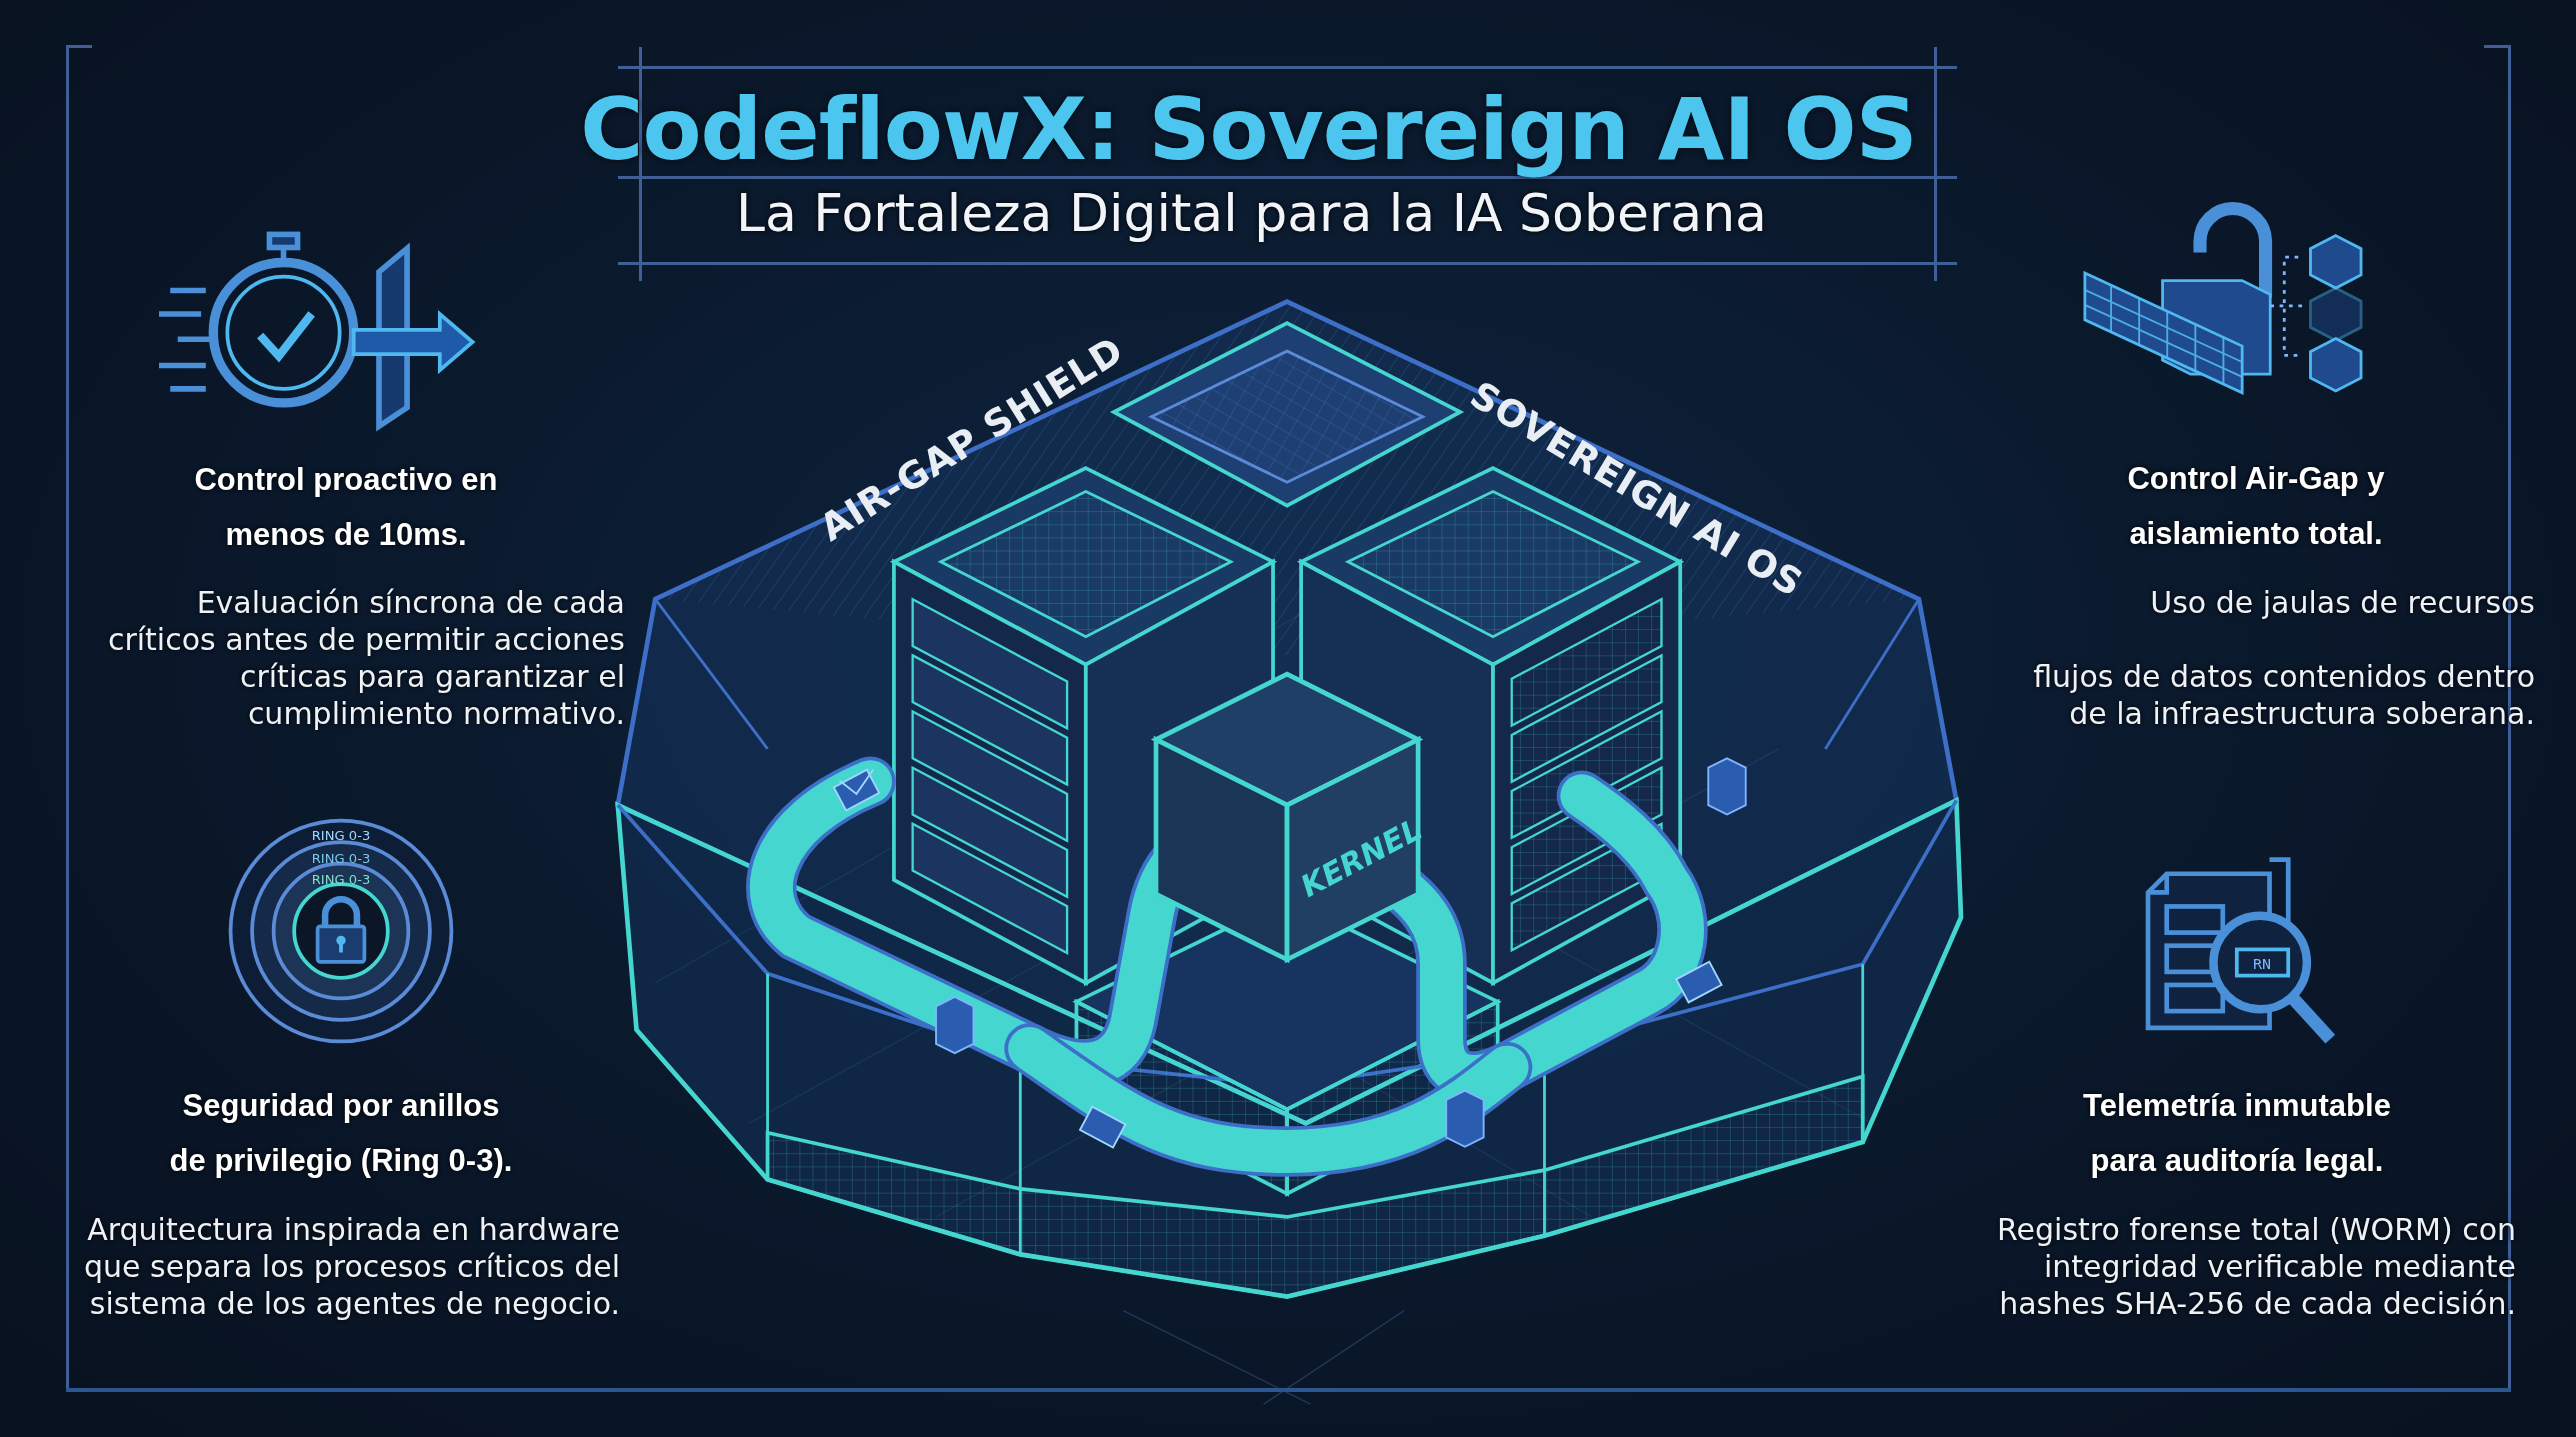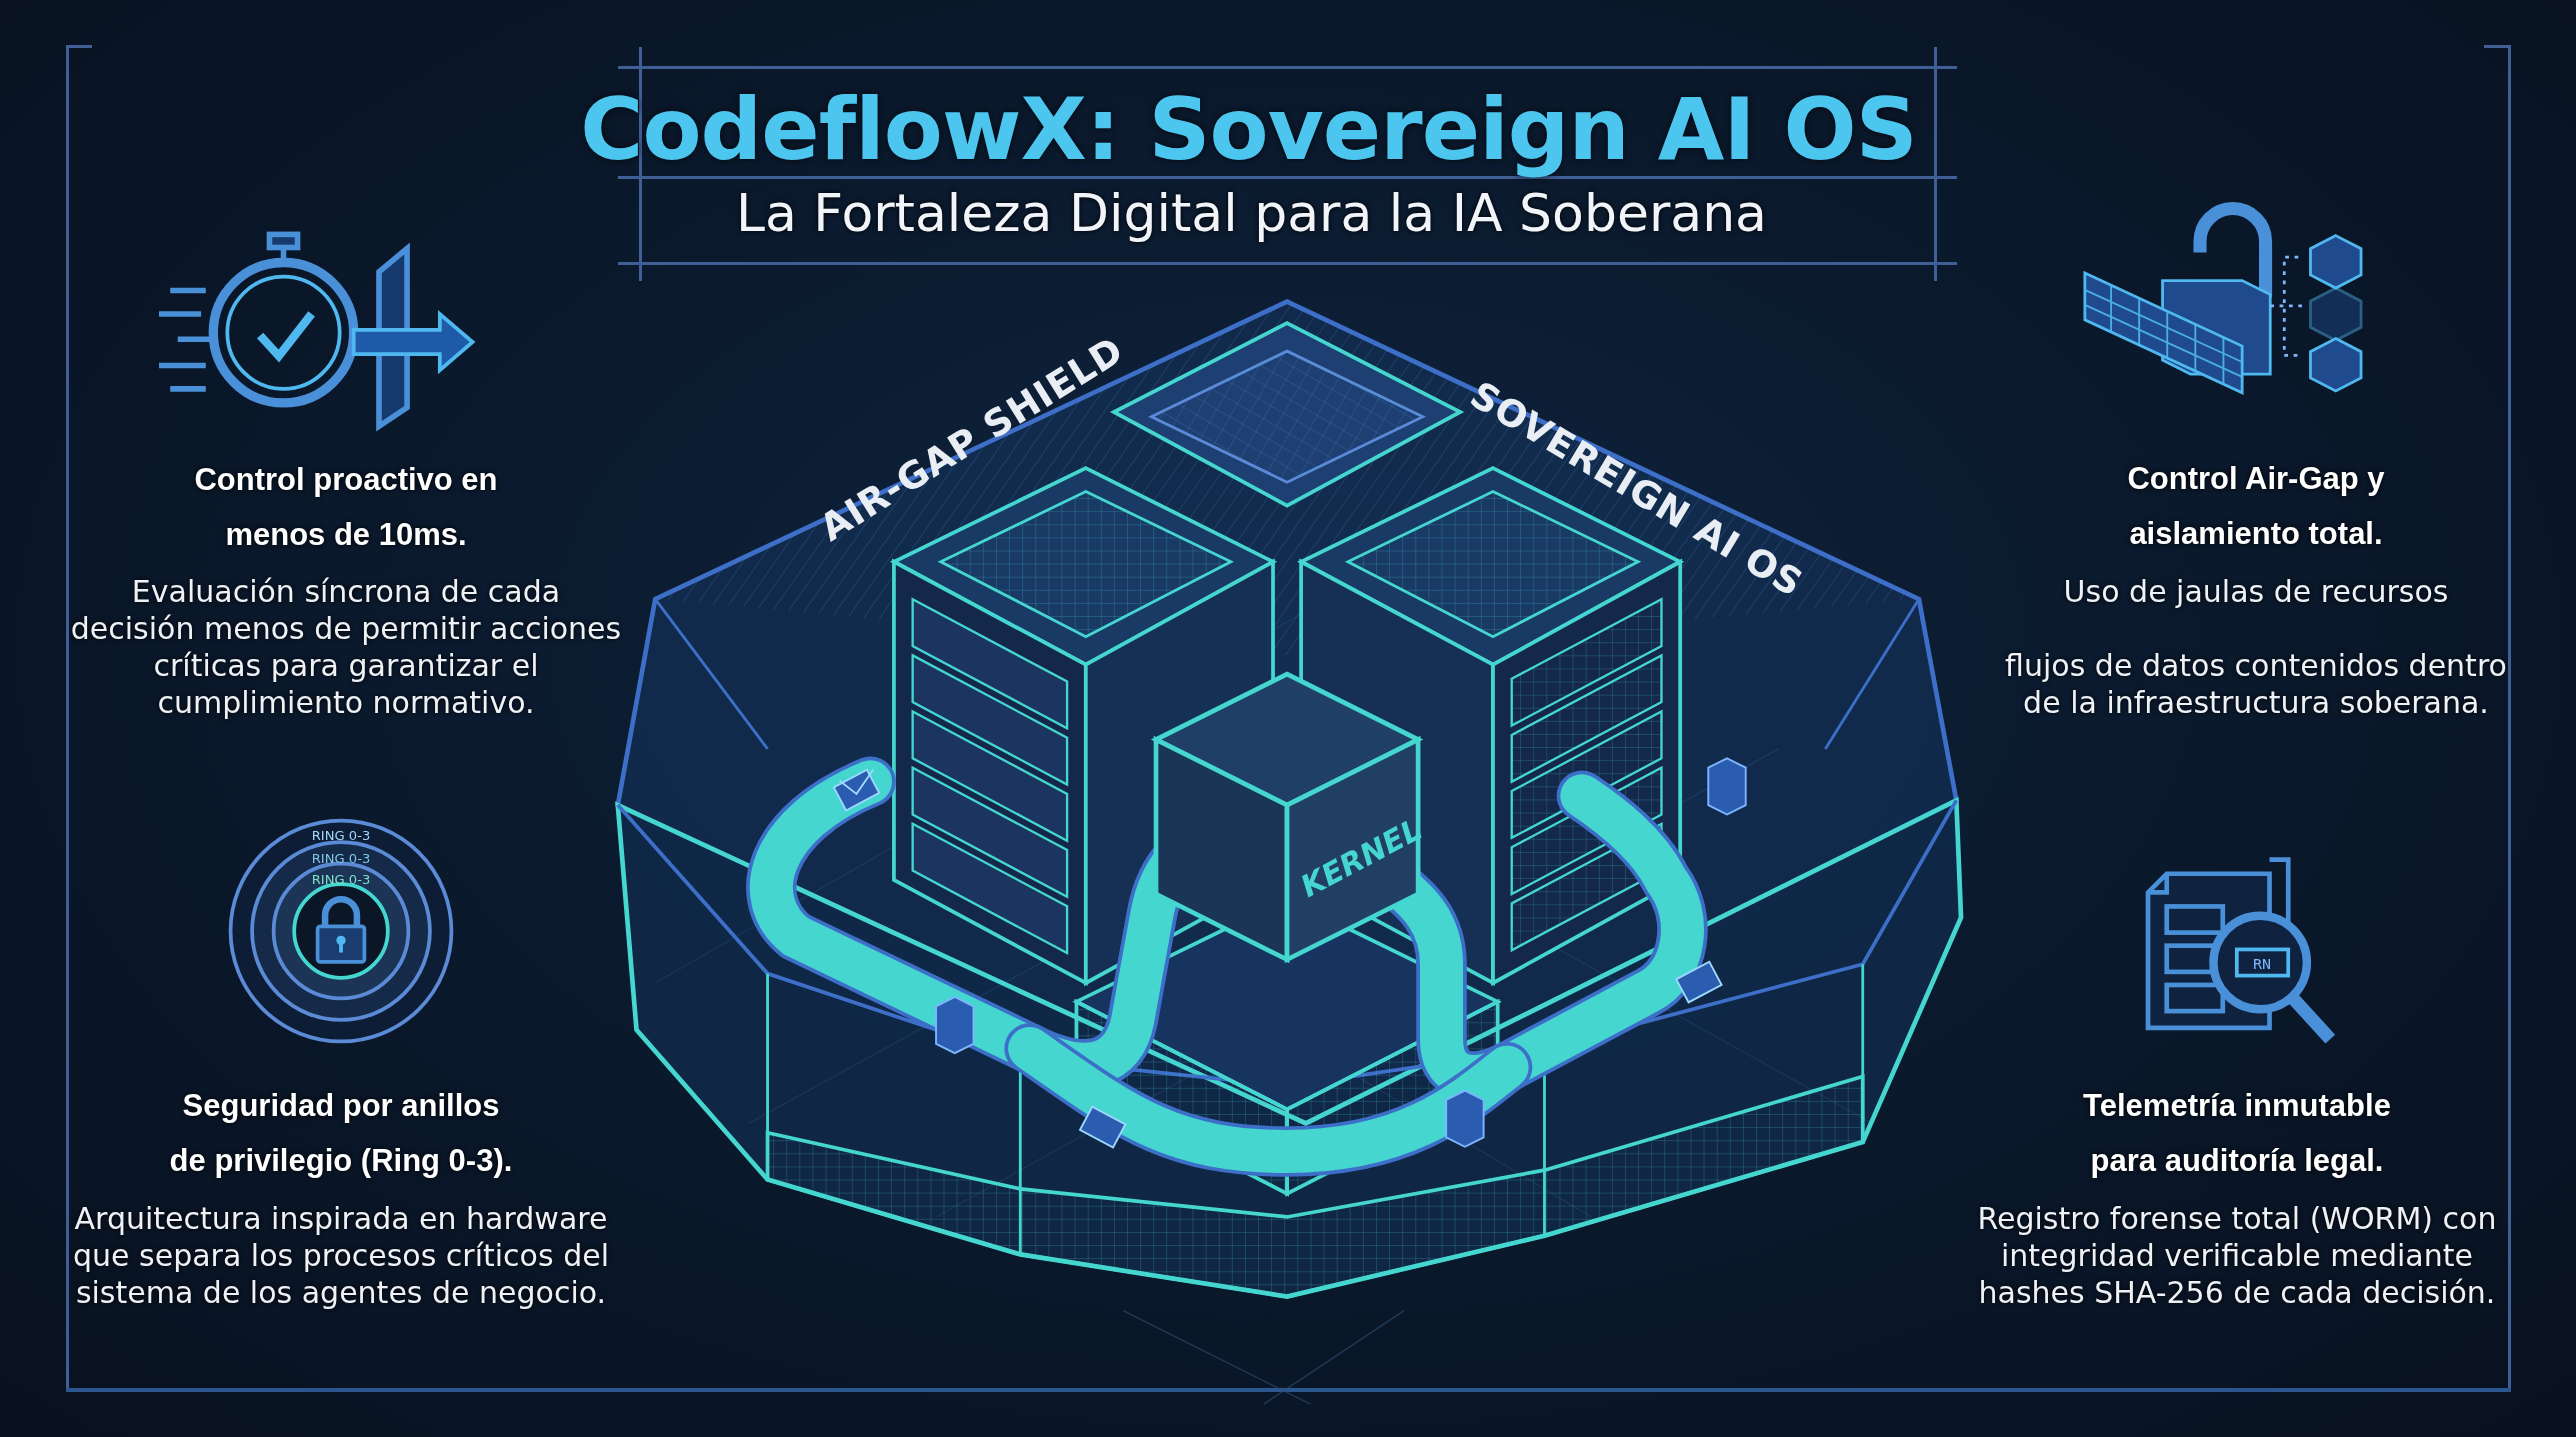--- a/index.html
+++ b/index.html
@@ -24,24 +24,25 @@
   }
   .feature { position:absolute; width:580px; text-align:center; color:#fff; }
   .feature .icon { position:absolute; }
   .feature h2 {
     position:absolute; left:0; right:0; margin:0;
     font-family:Liberation Sans, sans-serif; font-weight:bold;
     font-size:31px; line-height:55px; color:#ffffff;
     text-shadow:0 0 5.6px #000;
   }
   .feature p {
-    position:absolute; left:0; right:0; margin:0;
+    position:absolute; left:0; right:0; margin:11px;
     font-family:"DejaVu Sans", sans-serif;
     font-size:30px; line-height:37px; color:#eef2f7;
     text-shadow:0 0 4.7px #000;
+    text-align:right;
   }
   .ill-label {
     position:absolute; font-family:"DejaVu Sans", sans-serif; font-weight:bold;
     font-size:37px; color:#e9eef5; letter-spacing:0.9px; white-space:nowrap;
     transform-origin:left center;
   }
   .kernel-label {
     position:absolute; font-family:"DejaVu Sans", sans-serif; font-weight:bold; font-style:italic;
     font-size:30px; color:#45d6d0; transform:rotate(-28deg); transform-origin:left center;
   }
@@ -203,21 +204,21 @@
       <line x1="20" y1="122" x2="55" y2="122"></line>
         <line x1="0" y1="150" x2="50" y2="150"></line>
       <line x1="12" y1="175" x2="50" y2="175"></line>
       <polygon points="235,50 265,25 265,195 235,215" fill="#173a6e"></polygon>
       <polygon points="208,112 300,112 300,95 335,125 300,155 300,138 208,138" fill="#1f5aa8" stroke="#4fb8ef" stroke-width="4"></polygon>
     </g>
   </svg>
   <h2 style="top:227px;"><span>Control proactivo en</span><br><span>menos de 10ms.</span></h2>
   <p style="top:348px;">
     <span>Evaluación síncrona de cada</span><br>
-    <span>decisión menos de permitir acciones</span><br>
+    <span>críticos antes de permitir acciones</span><br>
     <span>críticas para garantizar el</span><br>
     <span>cumplimiento normativo.</span>
   </p>
 </div>
 
 <div class="feature" style="left:51px;top:814px;height:505px;">
   <svg class="icon" width="234" height="234" style="left:173px;top:0;" viewBox="0 0 250 250">
     <circle cx="125" cy="125" r="118" fill="#0d1d35" stroke="#5b8bd6" stroke-width="4"></circle>
     <circle cx="125" cy="125" r="95" fill="#152a48" stroke="#5b8bd6" stroke-width="4"></circle>
     <circle cx="125" cy="125" r="72" fill="#1c3556" stroke="#5b8bd6" stroke-width="4"></circle>

